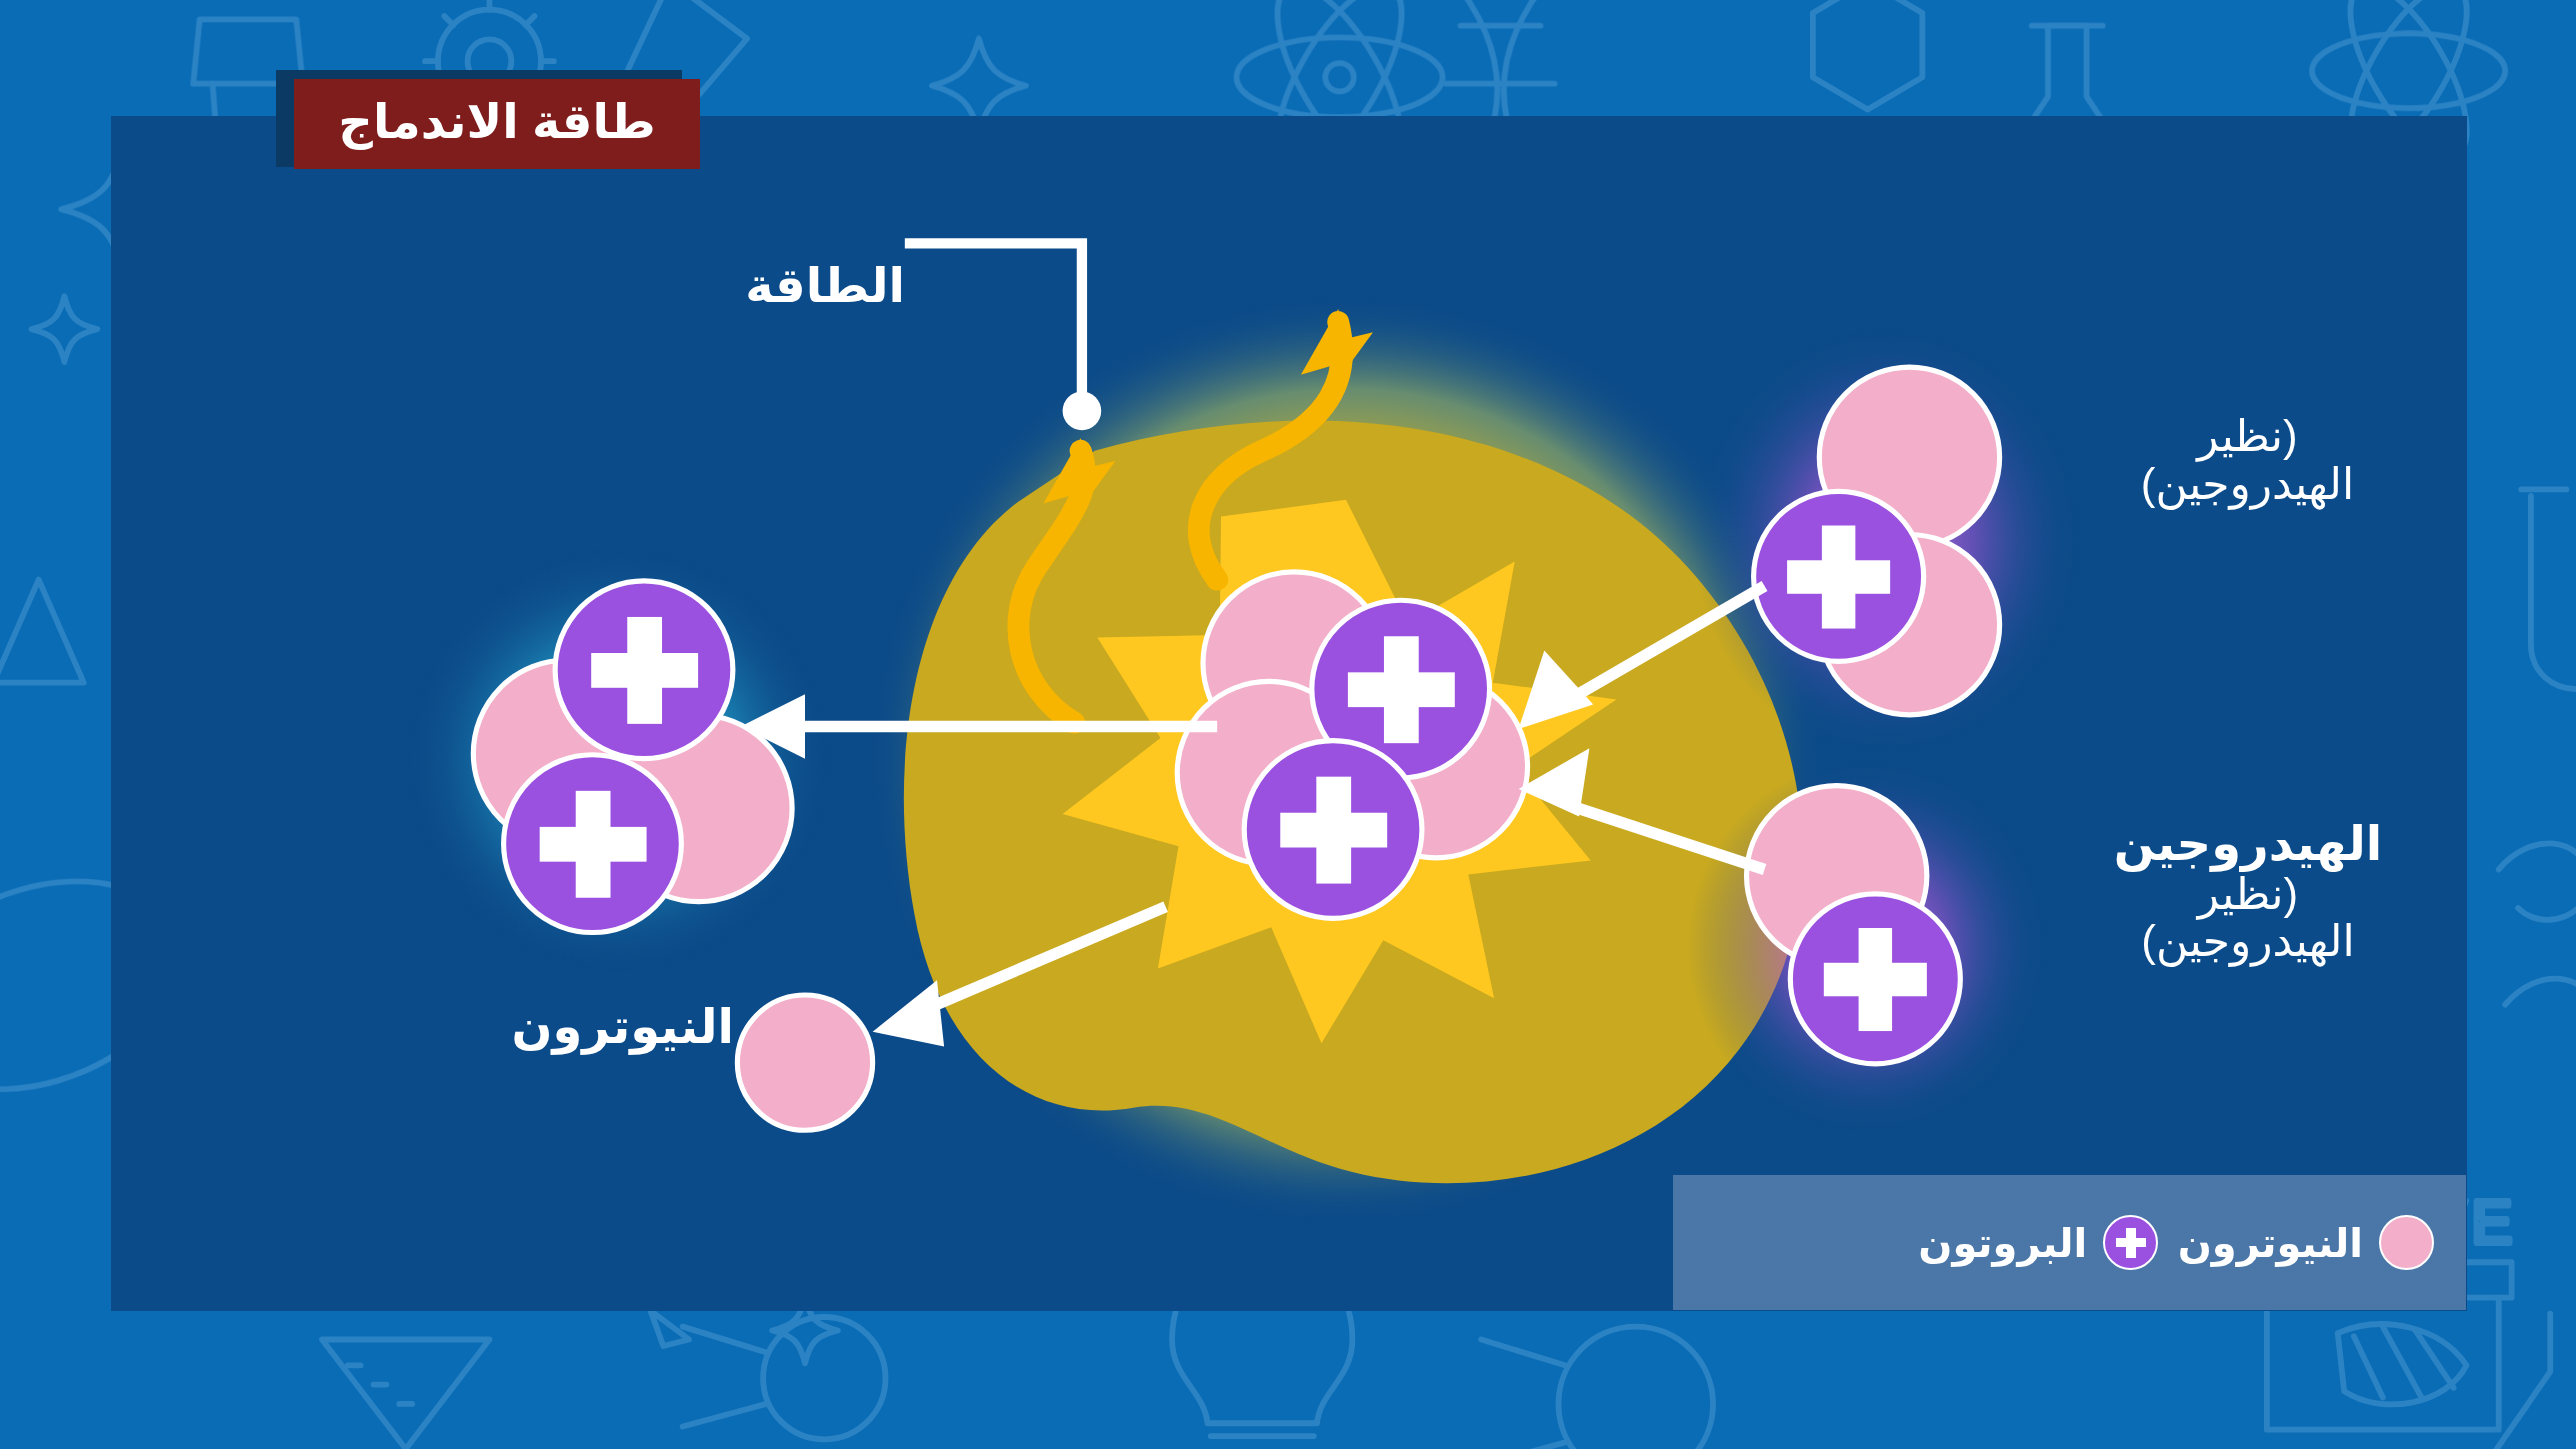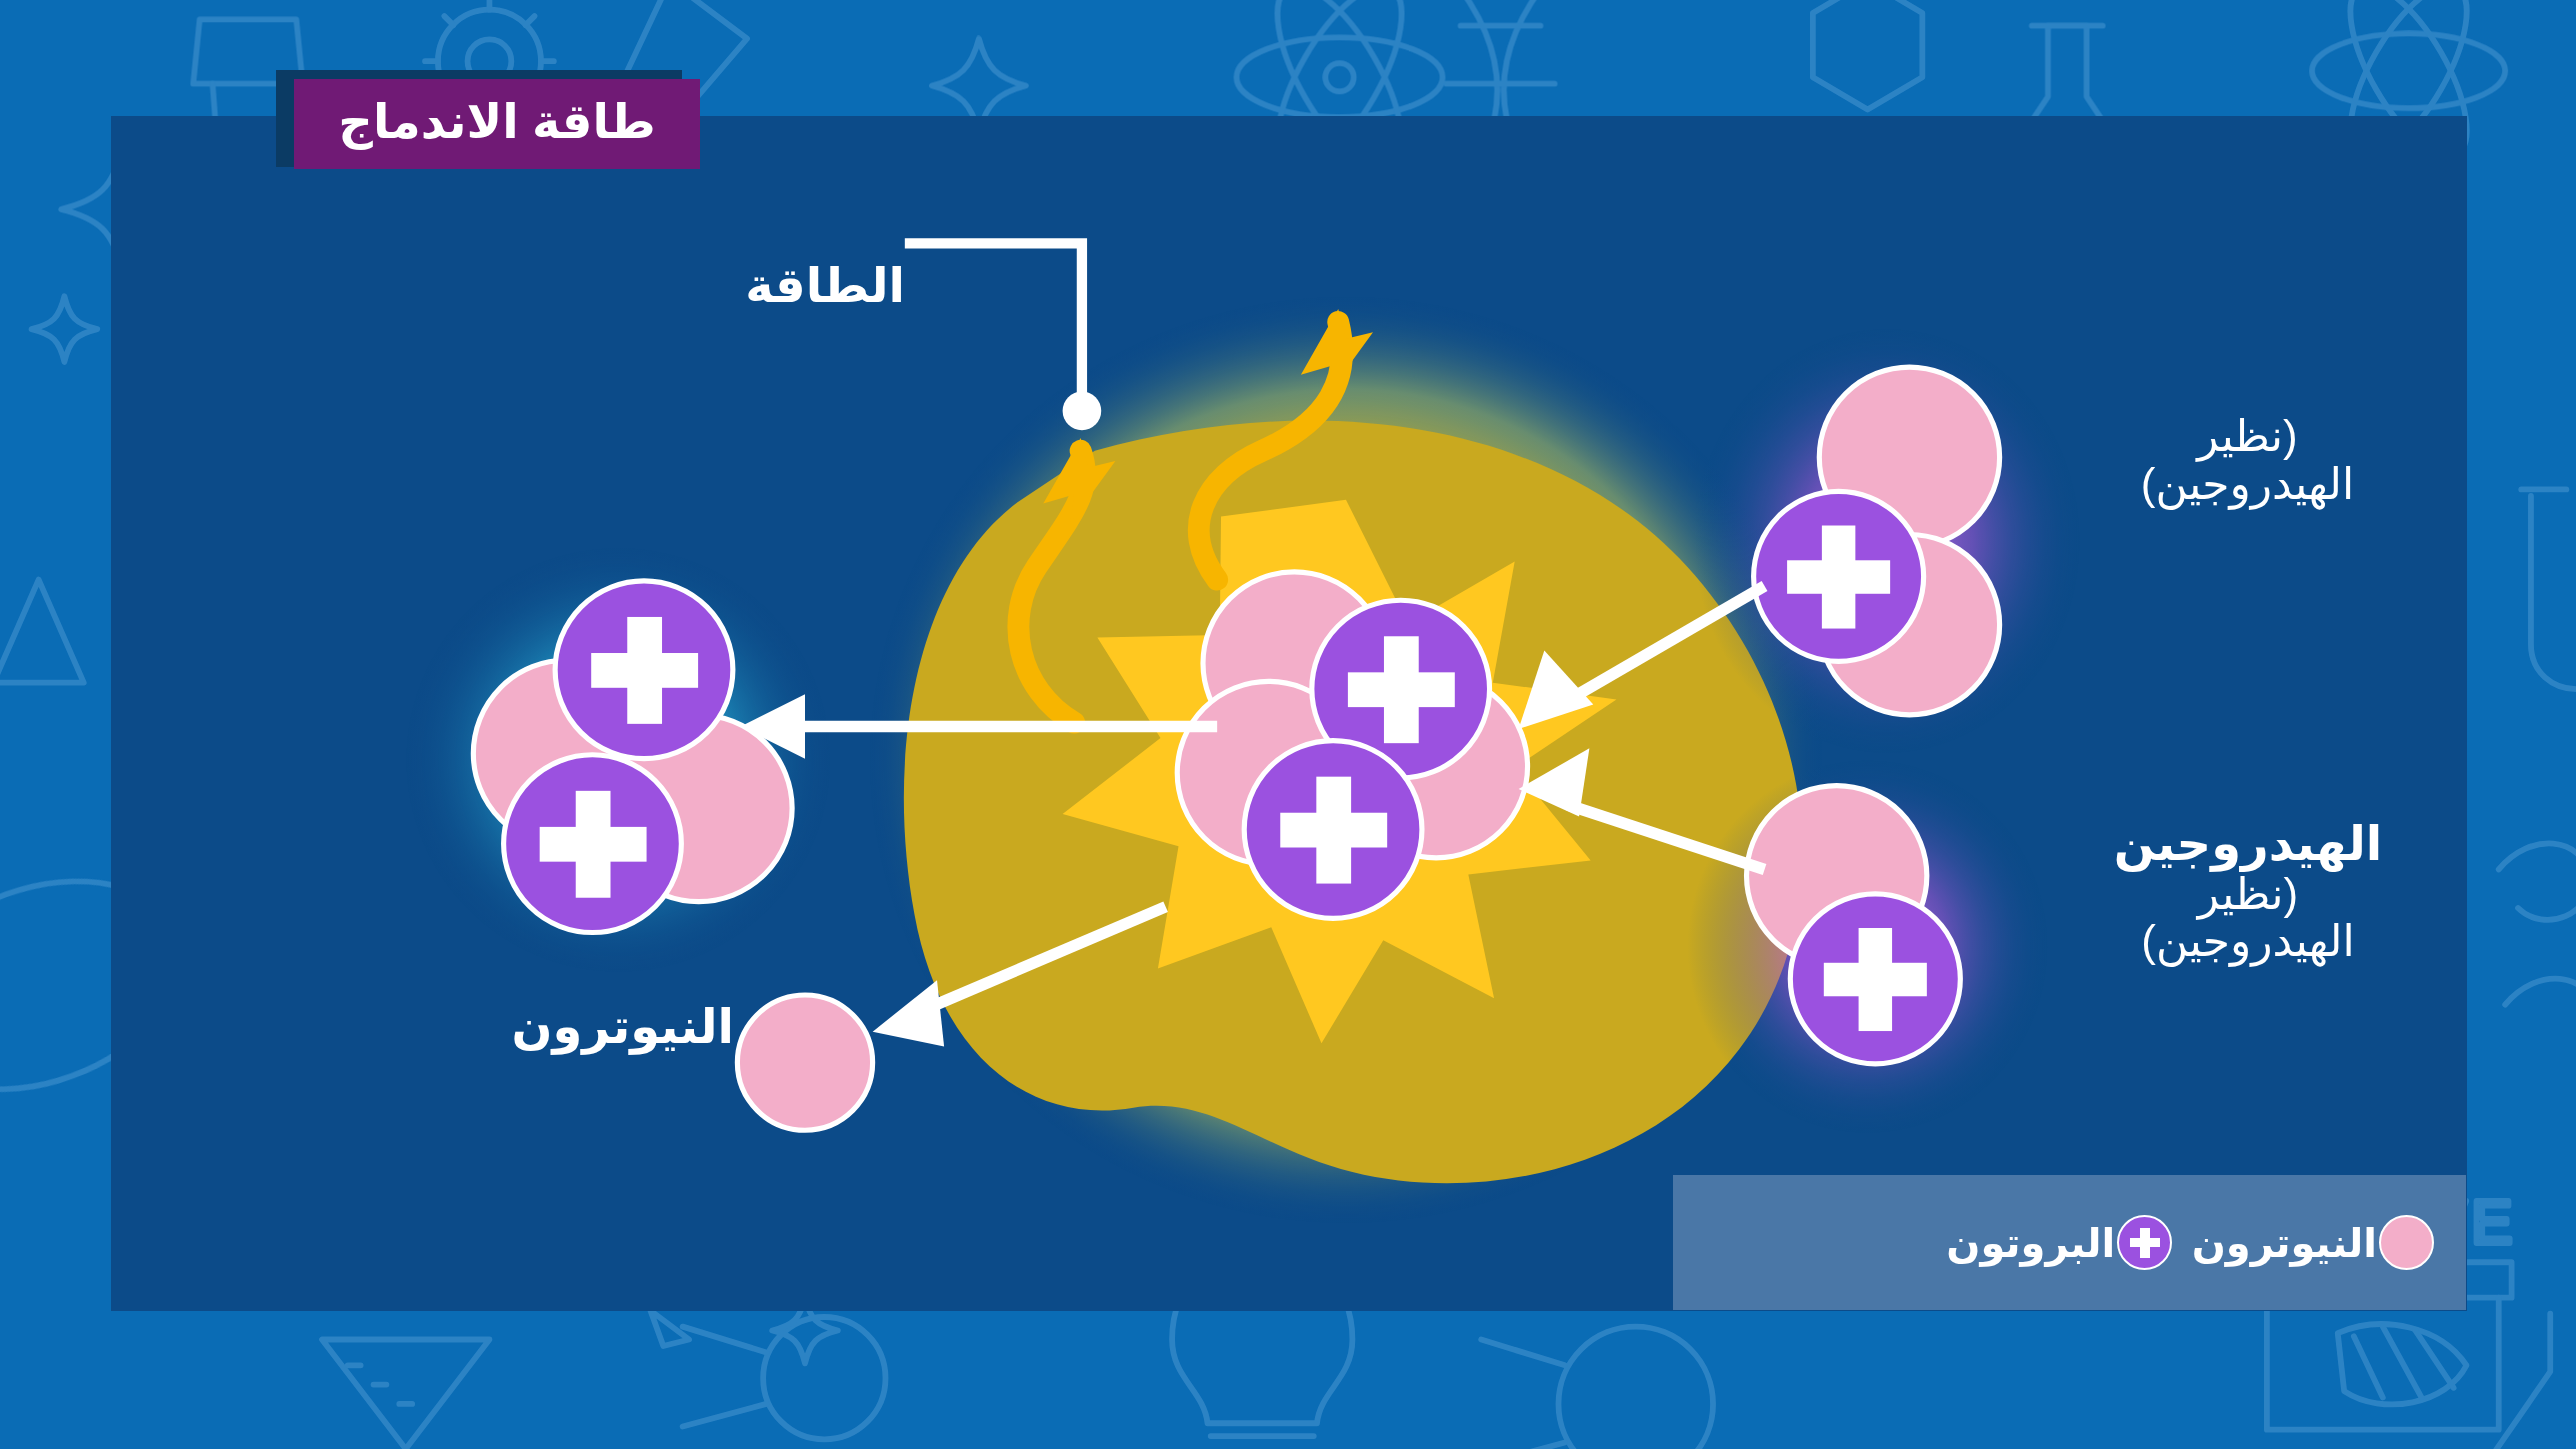--- a/index.html
+++ b/index.html
@@ -32,21 +32,21 @@
     position:absolute;
     left:276px;top:70px;
     width:406px;height:97px;
     background:#0b3b64;
     z-index:3;
   }
   #title-badge{
     position:absolute;
     left:294px;top:79px;
     width:406px;height:90px;
-    background:#701a75;
+    background:#7f1d1d;
     z-index:4;
     display:flex;align-items:center;justify-content:center;
     direction:rtl;
   }
   #title-badge span{
     color:#ffffff;
     font-size:48px;
     font-weight:bold;
     letter-spacing:0px;
     line-height:1;
@@ -87,21 +87,21 @@
     background:#4a77a7;
     z-index:8;
     display:flex;
     direction:rtl;
     align-items:center;
     justify-content:flex-start;
     gap:19.3px;
     padding-right:32px;
     box-sizing:border-box;
   }
-  .leg-item{display:flex;align-items:center;direction:rtl;gap:2px;}
+  .leg-item{display:flex;align-items:center;direction:rtl;gap:16px;}
   .leg-item .leg-text{color:#fff;font-size:40px;font-weight:bold;white-space:nowrap;}
   .leg-dot{
     width:55px;height:55px;border-radius:50%;
     border:2.6px solid #ffffff;box-sizing:border-box;
     display:flex;align-items:center;justify-content:center;
     flex:none;
   }
   .leg-dot.neutron{background:#f3aec9;}
   .leg-dot.proton{background:#9b51e0;position:relative;}
   .leg-dot.proton .plus-h{position:absolute;width:30px;height:9.7px;background:#fff;}

